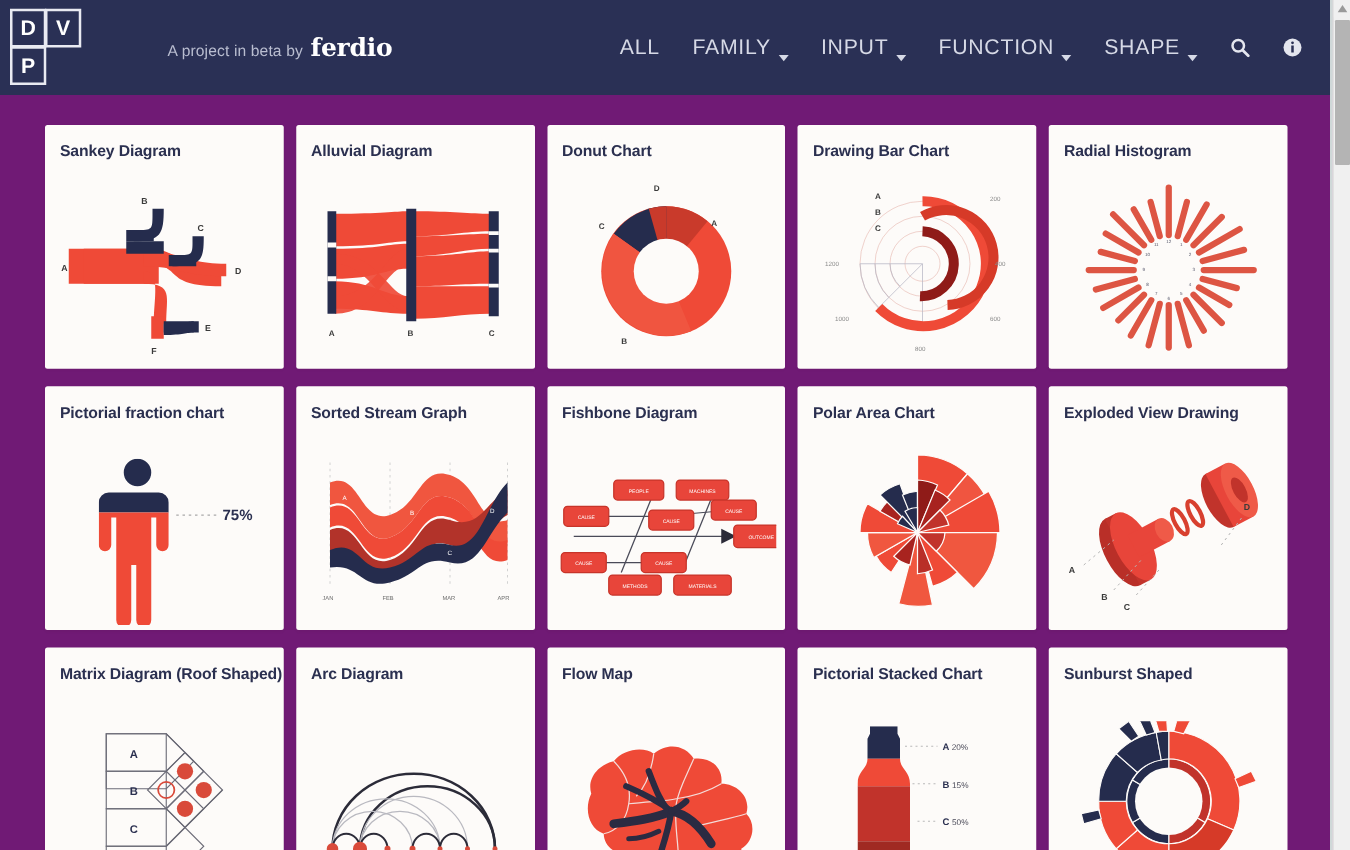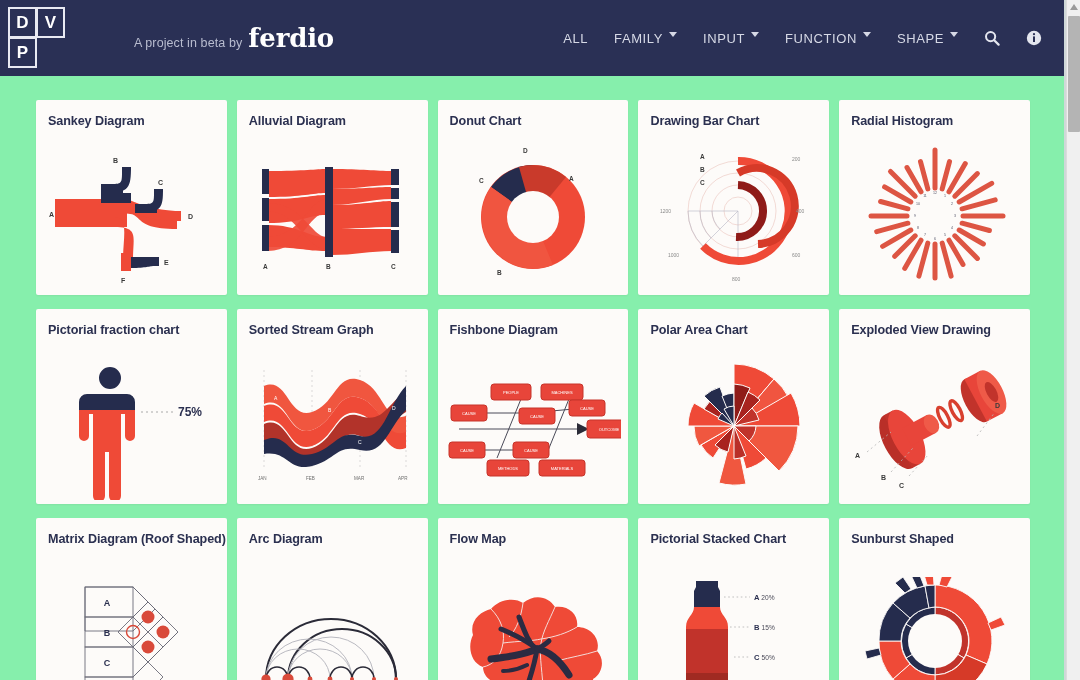--- a/index.html
+++ b/index.html
@@ -30,48 +30,48 @@
   .lc-d { left: 0;  top: 0;  width: 29px; height: 31px; }
   .lc-v { left: 28px; top: 0; width: 29px; height: 31px; }
   .lc-p { left: 0;  top: 30px; width: 29px; height: 31px; }
 
   .tagline {
     margin-left: 70px; display: flex; align-items: baseline; gap: 6px;
     color: #b9bdd0; font-size: 12.5px; letter-spacing: .1px;
   }
   .tagline .brand {
     font-family: "DejaVu Serif", serif; font-weight: bold;
-    font-size: 26px; color: #ffffff; letter-spacing: -.2px;
+    font-size: 20px; color: #ffffff; letter-spacing: -.2px;
   }
 
   .nav {
     margin-left: auto; margin-right: 24px;
     display: flex; align-items: center; gap: 26px;
   }
   .nav-item {
-    color: #d6d9e6; font-size: 13px; letter-spacing: .6px;
-    display: flex; align-items: flex-start; gap: 6px; cursor: pointer;
+    color: #d6d9e6; font-size: 17px; letter-spacing: .6px;
+    display: flex; align-items: flex-end; gap: 6px; cursor: pointer;
     white-space: nowrap;
   }
   .caret {
     width: 0; height: 0; border-left: 4px solid transparent;
     border-right: 4px solid transparent; border-top: 5px solid #d6d9e6;
     display: inline-block; position: relative; top: 1px;
   }
   .icon-btn { cursor: pointer; display: flex; align-items: center; }
 
   
   .grid {
     position: absolute; top: 76px; left: 0; width: 1066px; height: 604px;
     padding: 24px 36px 0 36px;
     display: grid;
     grid-template-columns: repeat(5, 1fr);
     gap: 14px 10px;
     align-content: start;
-    background: #86efac;
+    background: #701a75;
   }
   .card {
     background: #fdfbf9;
     border-radius: 2px;
     padding: 14px 12px 10px 12px;
     height: 195px;
     position: relative;
     box-shadow: 0 1px 2px rgba(60,40,30,.06);
     overflow: hidden;
     cursor: pointer;

